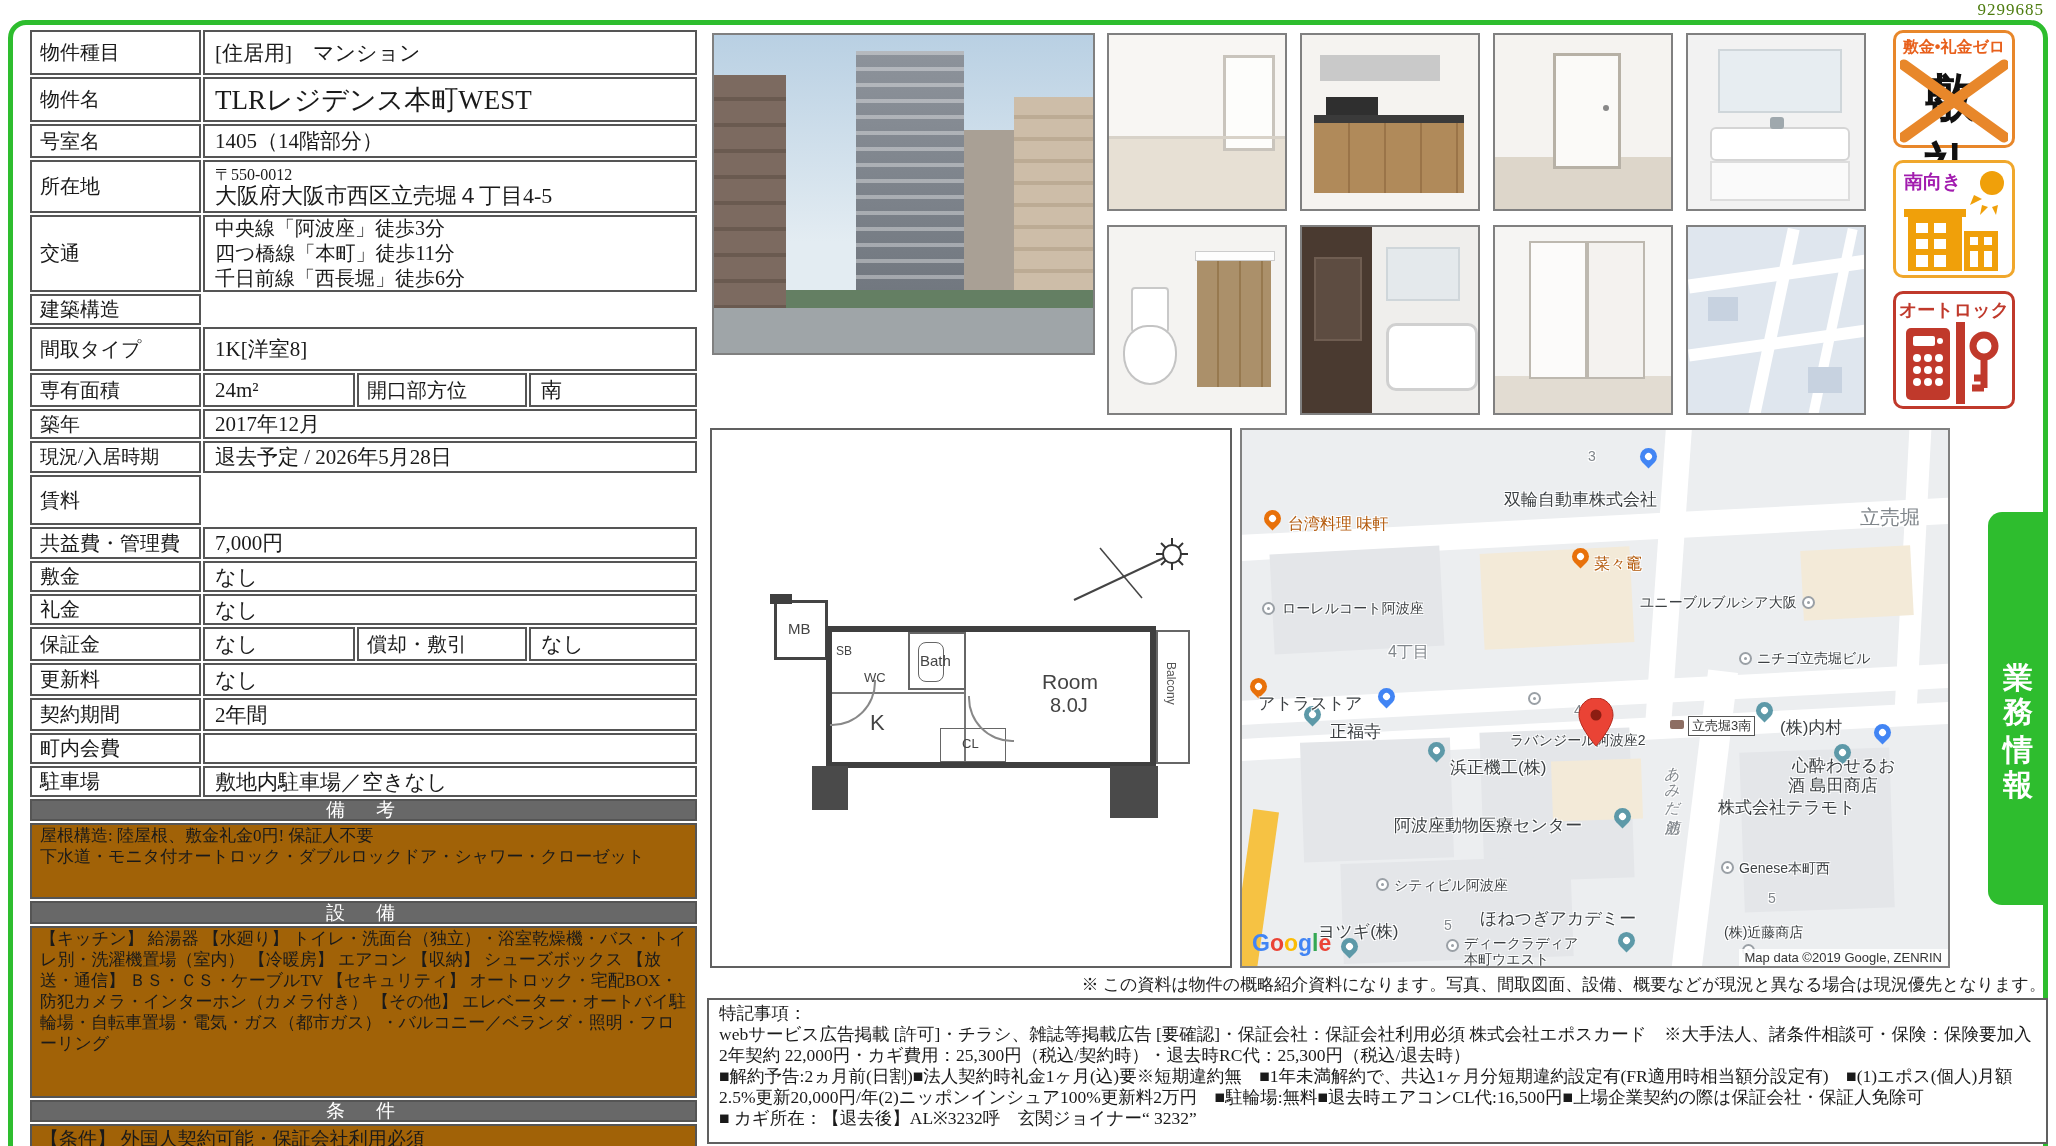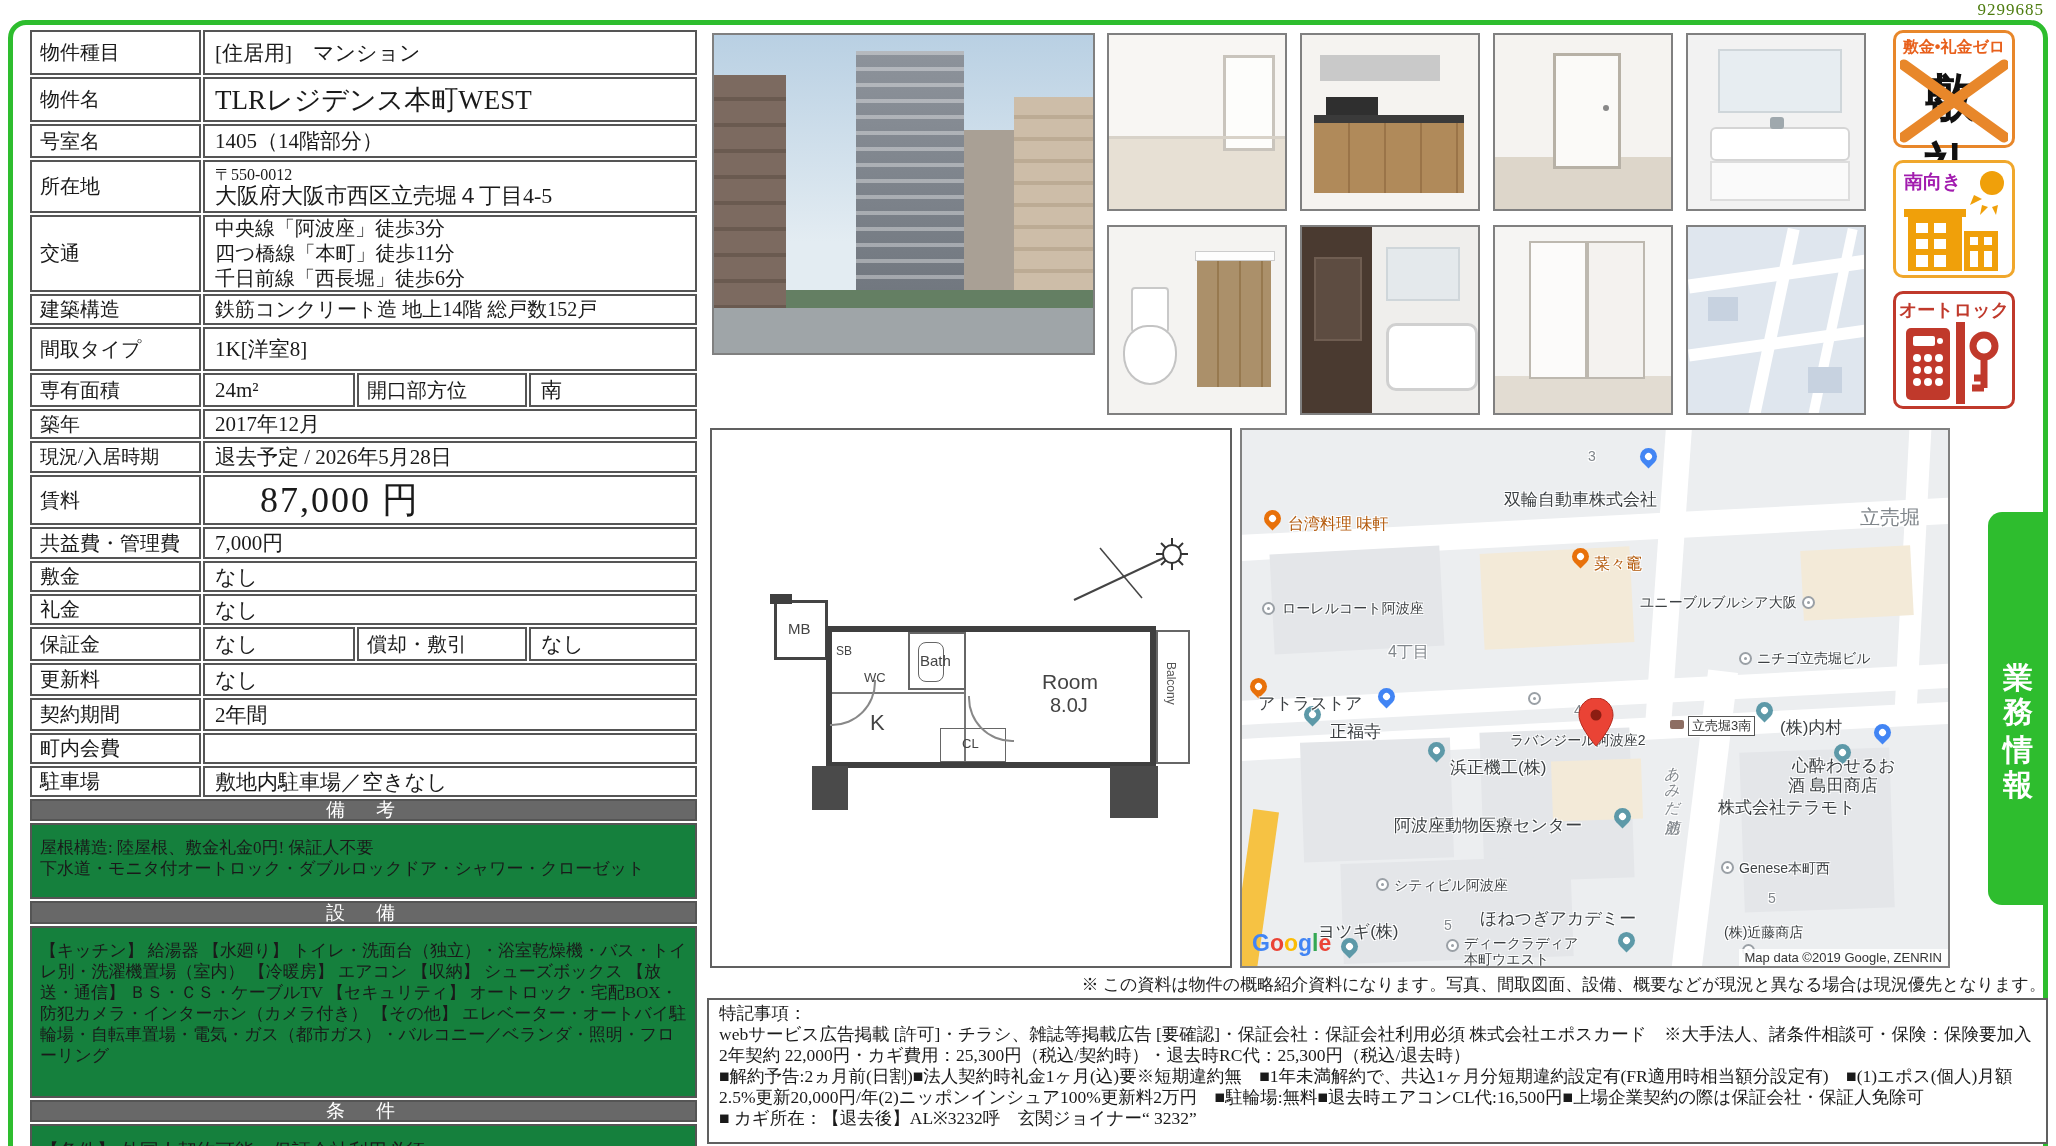--- a/index.html
+++ b/index.html
@@ -10,21 +10,21 @@
   #refnum{position:absolute;top:0px;right:6px;font-size:17px;letter-spacing:1px;color:#4d7c0f;background:#fff;padding:0 6px;z-index:5;}
 
   
   #itable{position:absolute;left:30px;top:30px;width:667px;}
   .irow{display:flex;gap:2px;margin-top:2px;}
   .irow:first-child{margin-top:0;justify-content:center;}
   .cell{border:2px solid #555;box-sizing:border-box;background:#fff;display:flex;align-items:center;overflow:hidden;}
   .clab{width:171px;flex:none;padding-left:8px;font-size:20px;}
   .cval{flex:1;padding-left:10px;font-size:21px;}
   .cbar{flex:1;background:#686868;border:2px solid #555;color:#fff;justify-content:center;font-size:19px;letter-spacing:6px;display:flex;align-items:center;}
-  .cblock{flex:1;border:2px solid #555;box-sizing:border-box;background:#15803d;font-size:17px;line-height:21px;padding:12px 8px;display:block;}
+  .cblock{flex:1;border:2px solid #555;box-sizing:border-box;background:#a16207;font-size:17px;line-height:21px;padding:0 8px;display:block;}
   .big-name{font-size:27px;}
   .rent{font-size:36px;letter-spacing:2px;padding-left:55px;}
   .addr-wrap{display:block;padding-top:1px;}
   .addr-post{font-size:16px;line-height:17px;display:block;}
   .addr-main{font-size:22px;line-height:26px;display:block;}
   .tline{font-size:20px;line-height:25px;display:block;}
   .sub2{width:152px;flex:none;}
   .sub3{width:170px;flex:none;padding-left:8px;font-size:20px;}
 
   
@@ -136,23 +136,20 @@
             <span class="tline">中央線「阿波座」徒歩3分</span>
             <span class="tline">四つ橋線「本町」徒歩11分</span>
             <span class="tline">千日前線「西長堀」徒歩6分</span>
           </span>
         </div>
       </div>
     <div class="irow" style="height:31px">
         <div class="cell clab">
           <span>建築構造</span>
         </div>
-        <div class="cell cval" style="font-size:20px">
-          <span>鉄筋コンクリート造 地上14階 総戸数152戸</span>
-        </div>
       </div>
     <div class="irow" style="height:44px">
         <div class="cell clab">
           <span>間取タイプ</span>
         </div>
         <div class="cell cval">
           <span>1K[洋室8]</span>
         </div>
       </div>
     <div class="irow" style="height:34px">
@@ -181,23 +178,20 @@
         <div class="cell clab" style="font-size:19px">
           <span>現況/入居時期</span>
         </div>
         <div class="cell cval">
           <span>退去予定 / 2026年5月28日</span>
         </div>
       </div>
     <div class="irow" style="height:50px">
         <div class="cell clab">
           <span>賃料</span>
-        </div>
-        <div class="cell cval rent">
-          <span>87,000 円</span>
         </div>
       </div>
     <div class="irow" style="height:32px">
         <div class="cell clab">
           <span>共益費・管理費</span>
         </div>
         <div class="cell cval">
           <span>7,000円</span>
         </div>
       </div>

